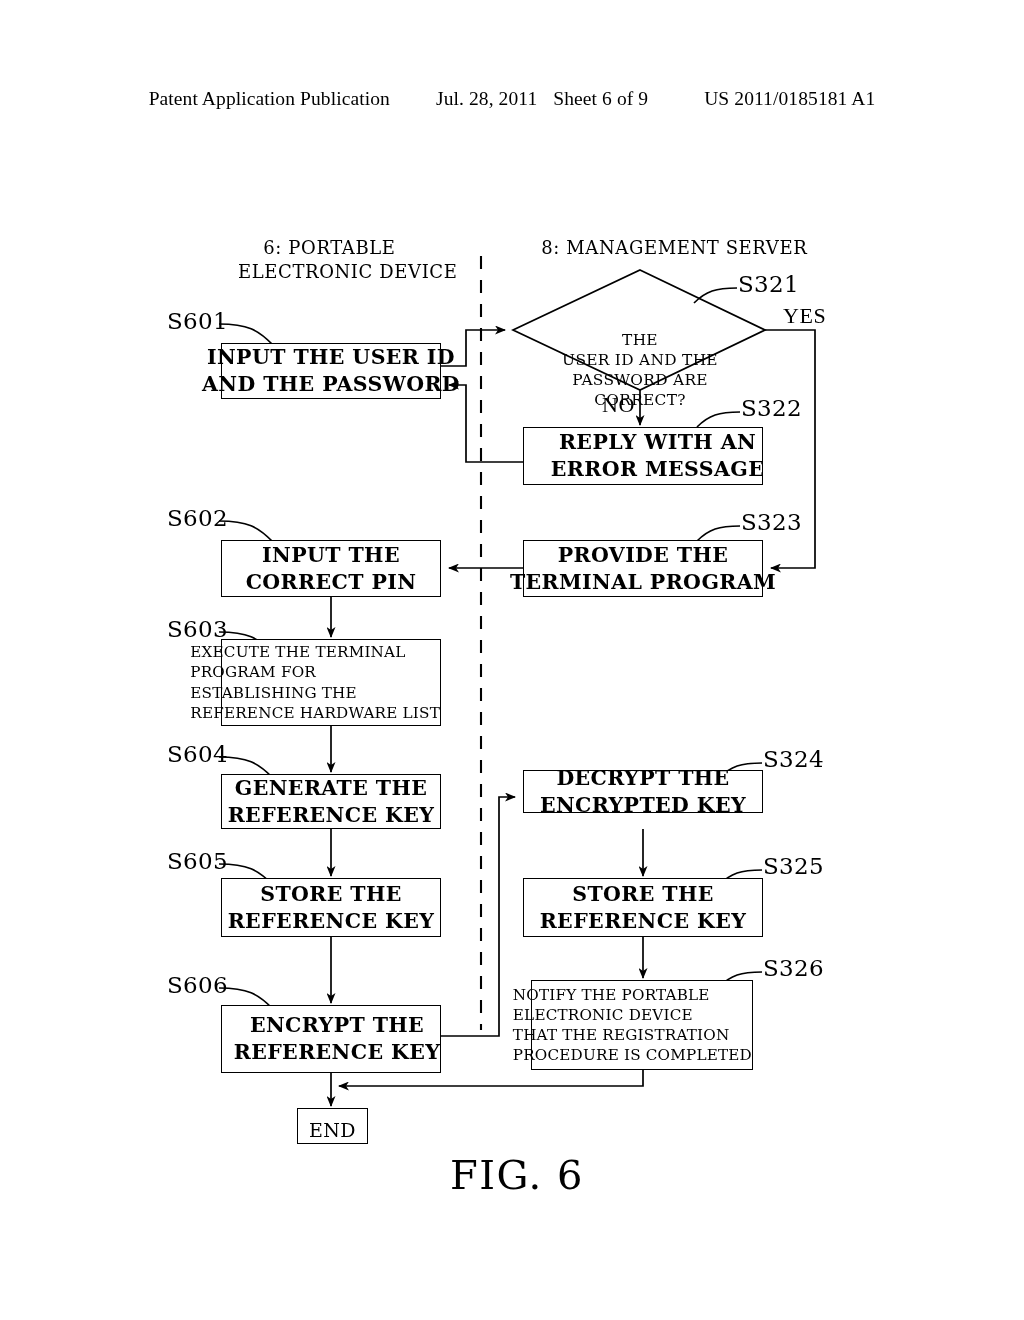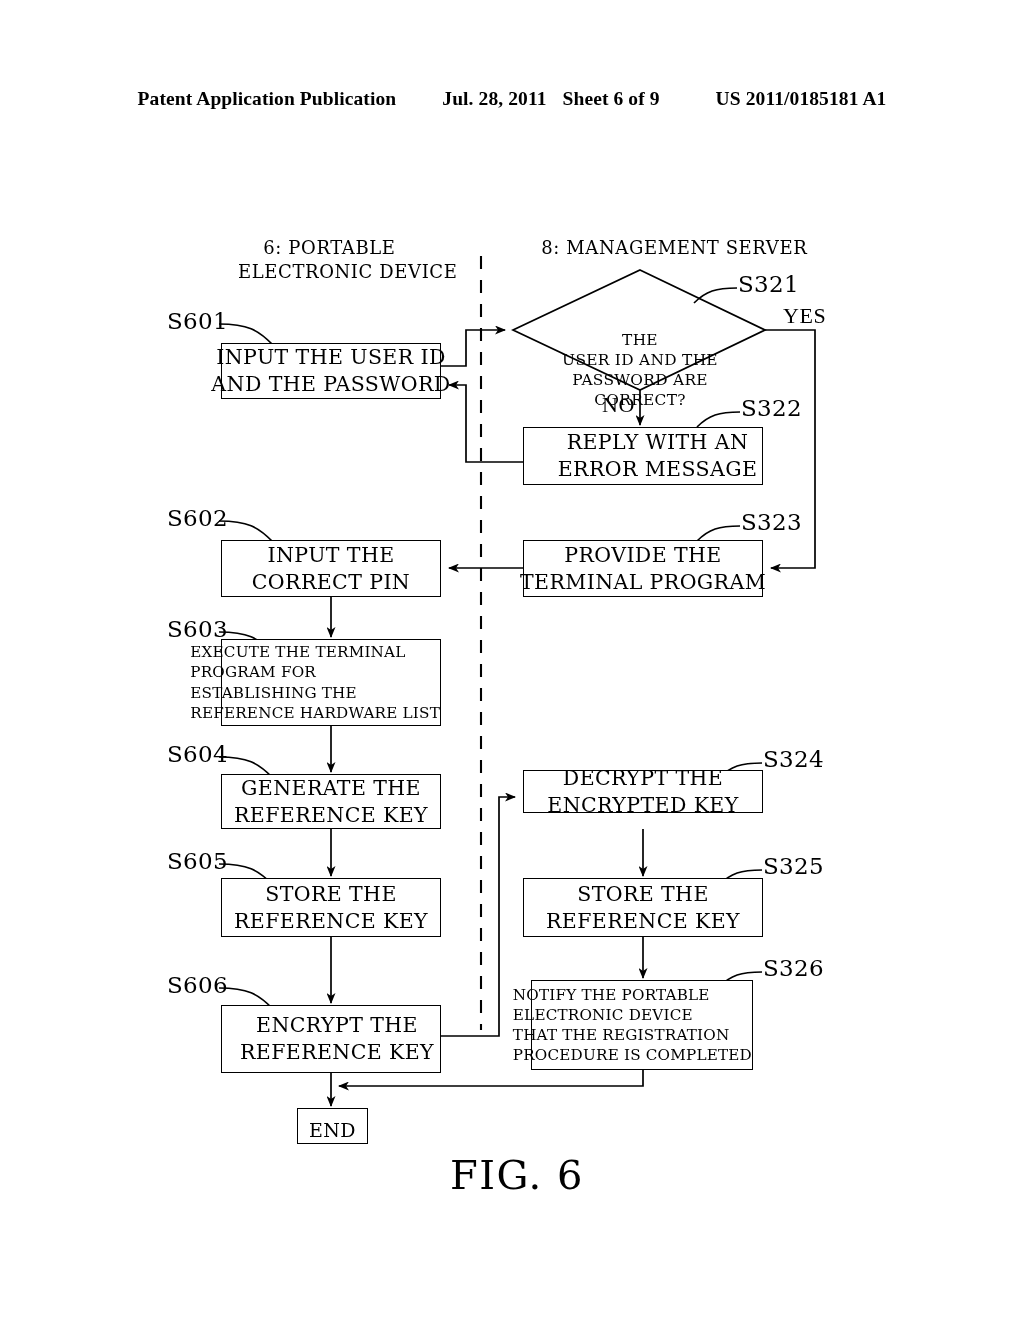--- a/index.html
+++ b/index.html
@@ -19,21 +19,21 @@
   
   .pub-header {
     position: absolute;
     top: 88px;
     left: 0;
     width: 1024px;
     display: flex;
     justify-content: center;
     align-items: baseline;
     font-family: "Liberation Serif", serif;
-    font-weight: bold;
+    font-weight: normal;
     font-size: 19.5px;
     letter-spacing: 0.1px;
     white-space: nowrap;
   }
   .pub-header .seg-title { margin-right: 46px; }
   .pub-header .seg-date  { margin-right: 16px; }
   .pub-header .seg-sheet { margin-right: 56px; }
 
   
   .diagram {
@@ -61,21 +61,21 @@
     justify-content: center;
     font-family: "DejaVu Serif", serif;
     letter-spacing: 0.4px;
     line-height: 1.30;
   }
   .node .ln { display: block; white-space: pre; }
   .node.center { align-items: center; text-align: center; }
   .node.center .ln { text-align: center; }
   .node.left { align-items: flex-end; text-align: left; padding-left: 7px; }
 
-  .node.big  { font-size: 20.5px; }
+  .node.big  { font-size: 20.5px; font-weight: bold; }
   .node.small{ font-size: 15.2px; letter-spacing: 0.2px; line-height: 1.33; }
   .node.endbox { font-size: 19px; justify-content: flex-end; }
 
   
   .col-head {
     position: absolute;
     font-family: "DejaVu Serif", serif;
     font-size: 18px;
     letter-spacing: 0.6px;
     line-height: 1.30;

